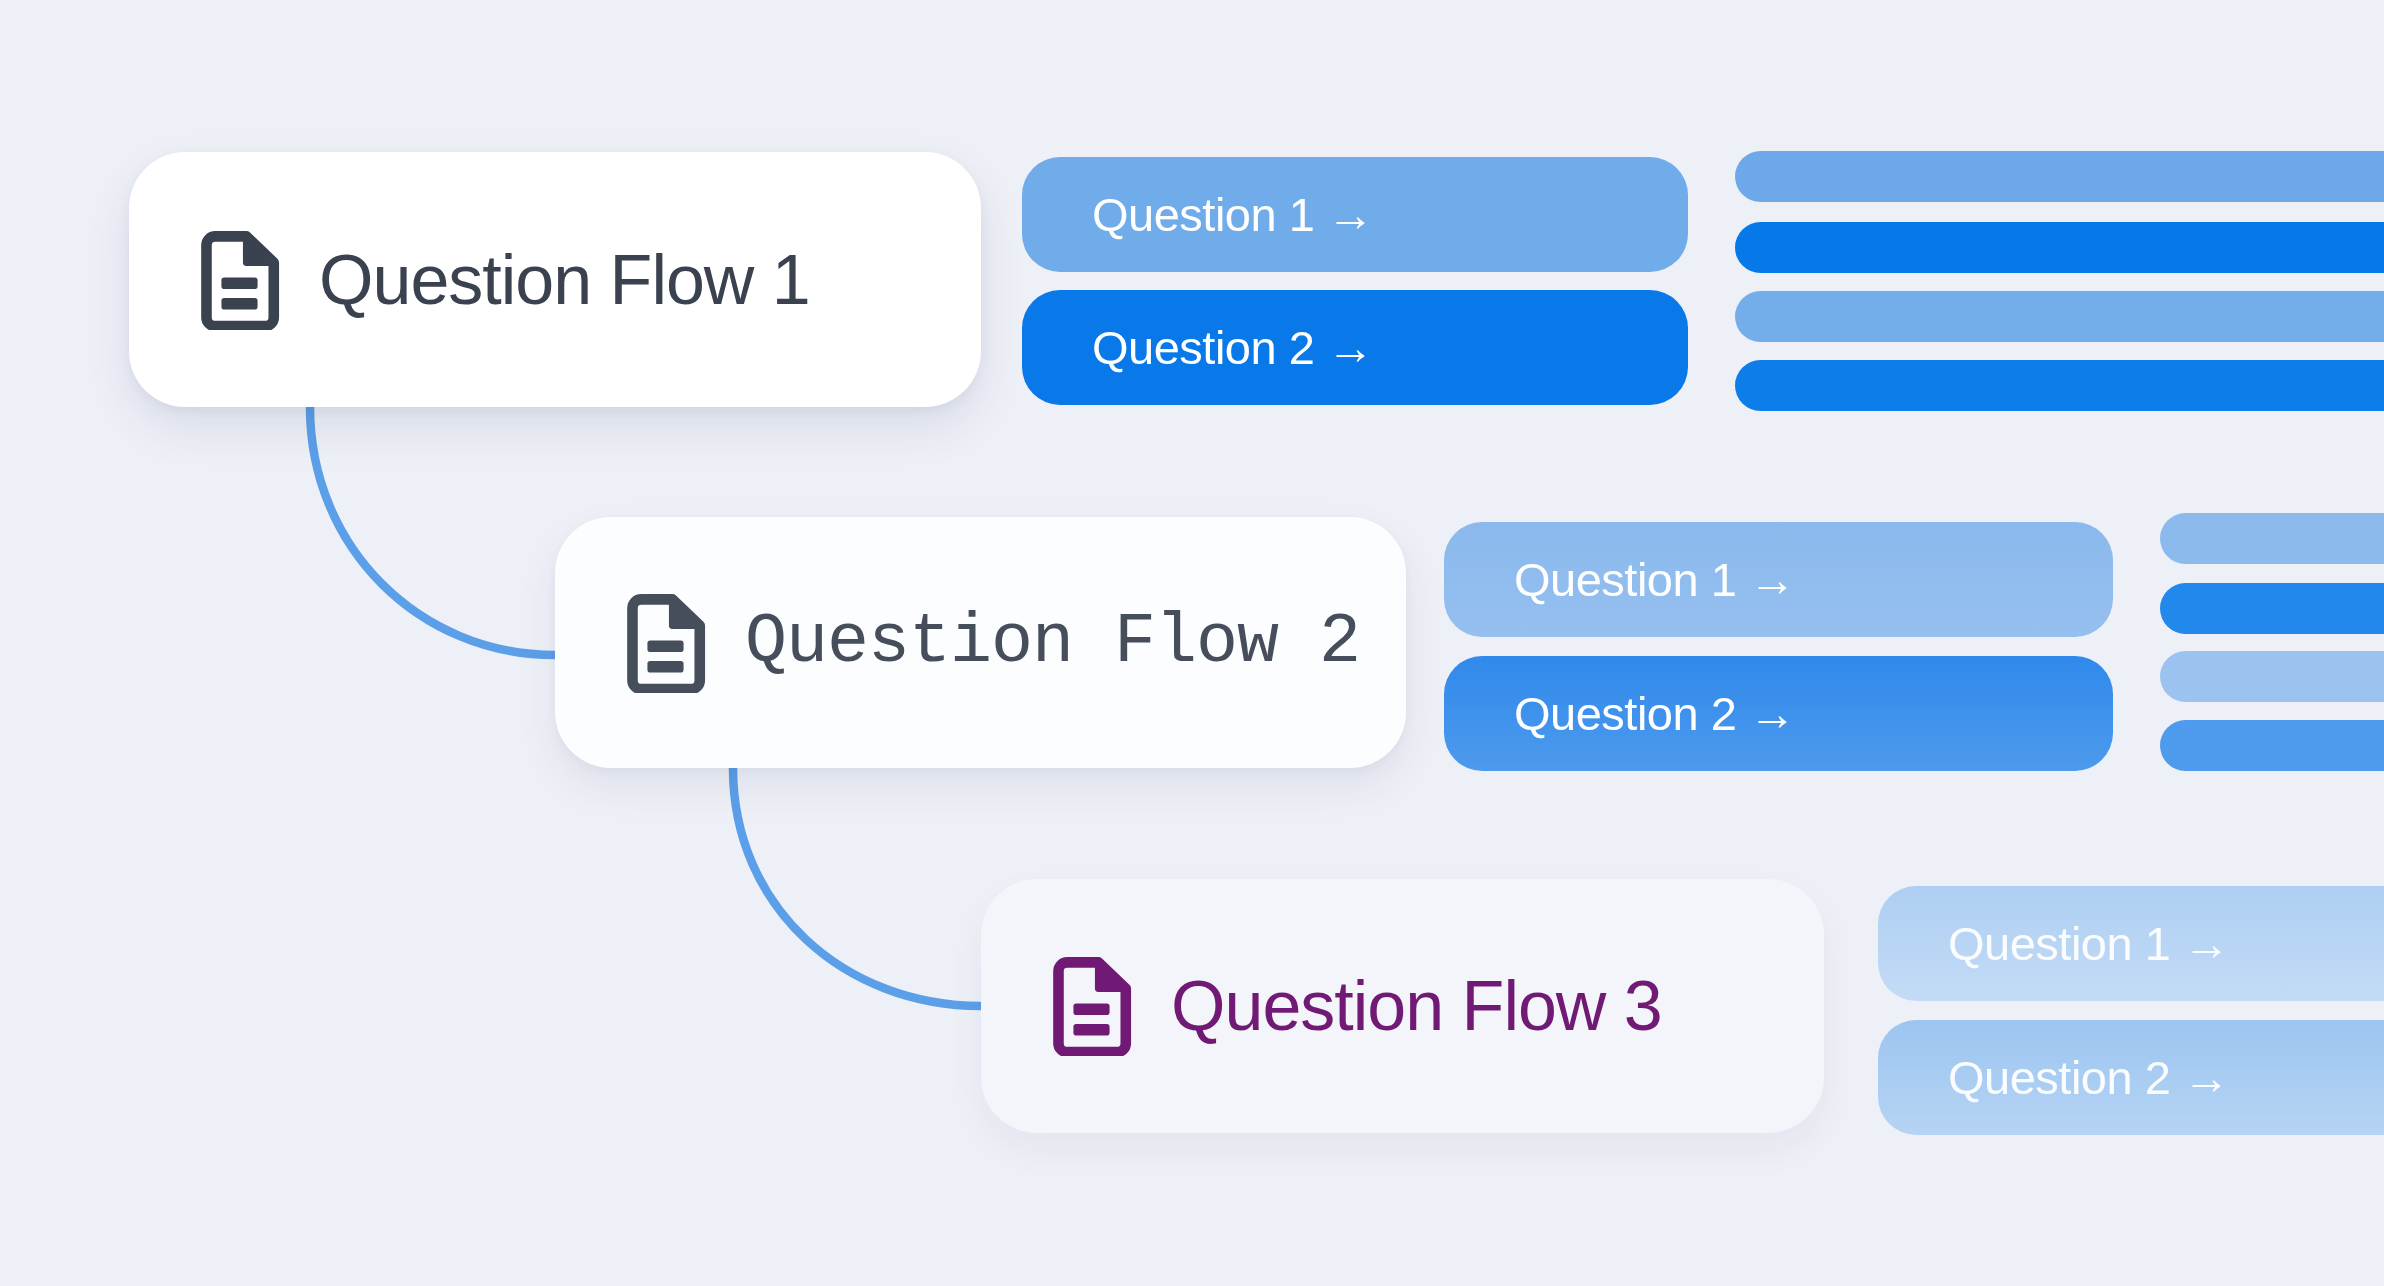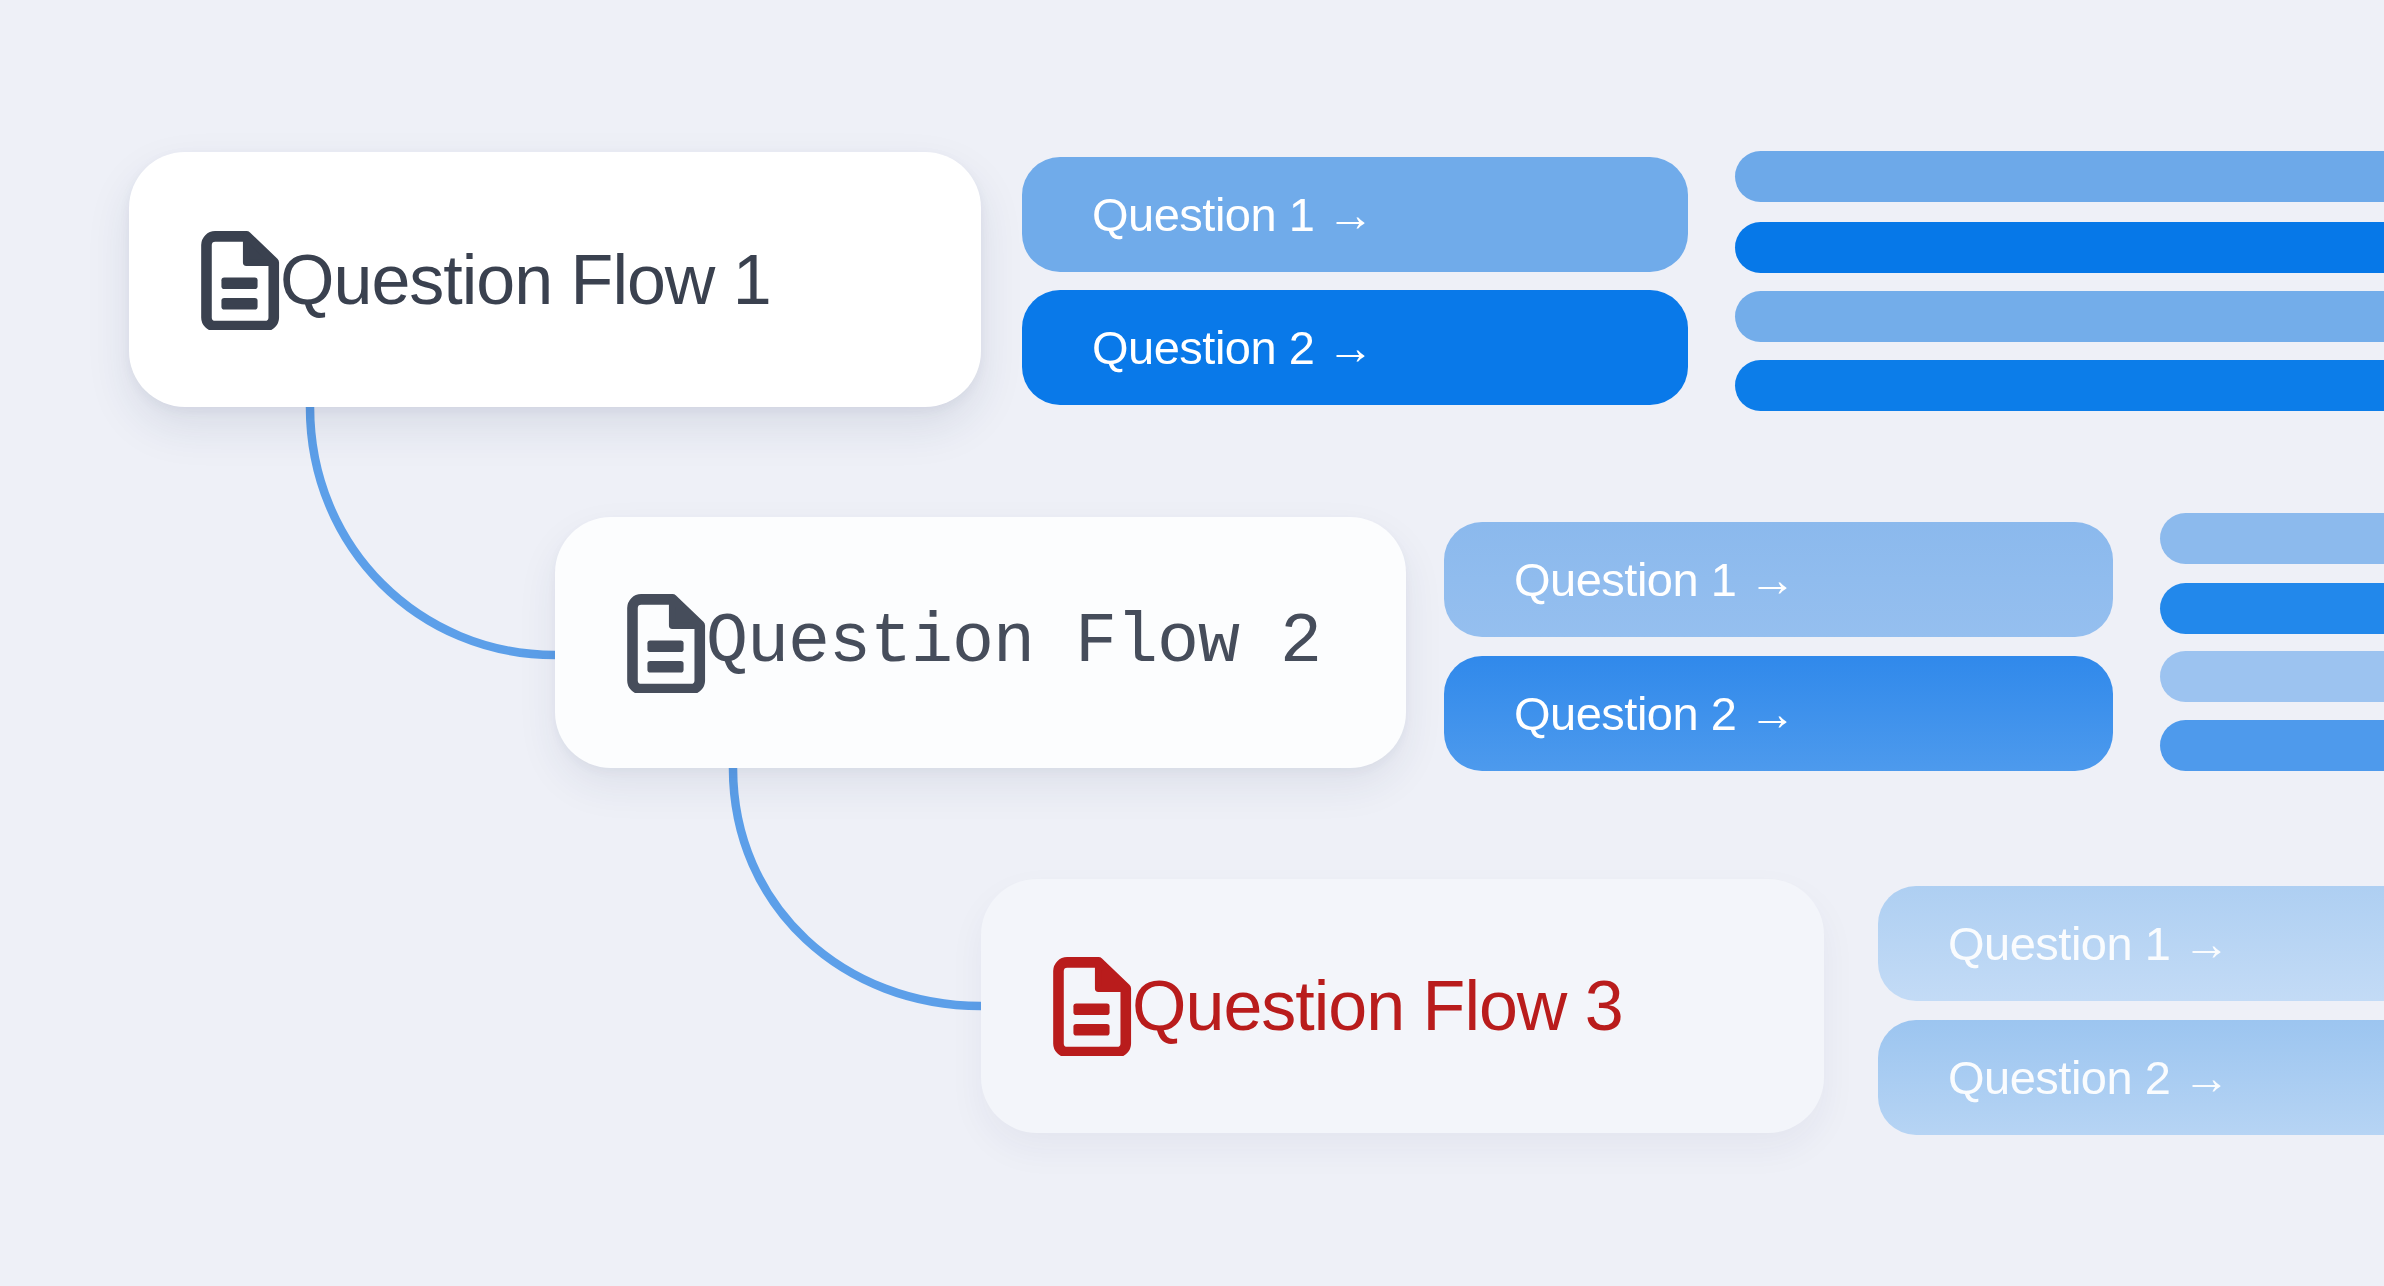--- a/index.html
+++ b/index.html
@@ -25,20 +25,21 @@
   }
 
   
   .card {
     position:absolute;
     z-index:2;
     border-radius:56px;
     display:flex;
     align-items:center;
     padding-left:70px;
+    gap:39px;
   }
   .card .doc-icon { display:flex; align-items:center; }
   .card .doc-icon svg { width:81px; height:100px; display:block; }
   .card .card-title {
     font-size:70px;
     font-weight:500;
     letter-spacing:-1px;
     white-space:nowrap;
   }
   .card-1 { left:129px;  top:152px; width:852px; height:255px; }
@@ -130,21 +131,21 @@
     <span>Question 1 →</span>
   </div>
   <div class="qbtn q-m2" style="background: linear-gradient(rgb(48, 137, 235), rgb(77, 154, 237)); color: rgb(255, 255, 255);">
     <span>Question 2 →</span>
   </div>
   <div class="bar bar-m1" style="background: rgb(140, 186, 237);"></div>
   <div class="bar bar-m2" style="background: rgb(34, 136, 235);"></div>
   <div class="bar bar-m3" style="background: rgb(156, 195, 240);"></div>
   <div class="bar bar-m4" style="background: rgb(78, 154, 236);"></div>
 
-  <div class="card card-3" style="background: rgb(243, 245, 250); color: #b91c1c; box-shadow: rgba(33, 47, 93, 0.05) 0px 16px 36px;">
+  <div class="card card-3" style="background: rgb(243, 245, 250); color: #701a75; box-shadow: rgba(33, 47, 93, 0.05) 0px 16px 36px;">
     <span class="doc-icon">
       <svg viewBox="0 0 26 32" aria-hidden="true">
         <path d="M5.2 2 H15.2 L24 10.4 V28 A2.8 2.8 0 0 1 21.2 30.8 H5.2 A2.8 2.8 0 0 1 2.4 28 V4.8 A2.8 2.8 0 0 1 5.2 2 Z" fill="none" stroke="currentColor" stroke-width="3.4" stroke-linejoin="round"></path>
         <path d="M15.2 2 L24 10.4 H15.2 Z" fill="currentColor" stroke="currentColor" stroke-width="2.2" stroke-linejoin="round"></path>
         <rect x="7.2" y="15.2" width="11.6" height="3.7" rx="0.9" fill="currentColor"></rect>
         <rect x="7.2" y="21.8" width="11.6" height="3.7" rx="0.9" fill="currentColor"></rect>
       </svg>
     </span>
     <span class="card-title">Question Flow 3</span>
   </div>

